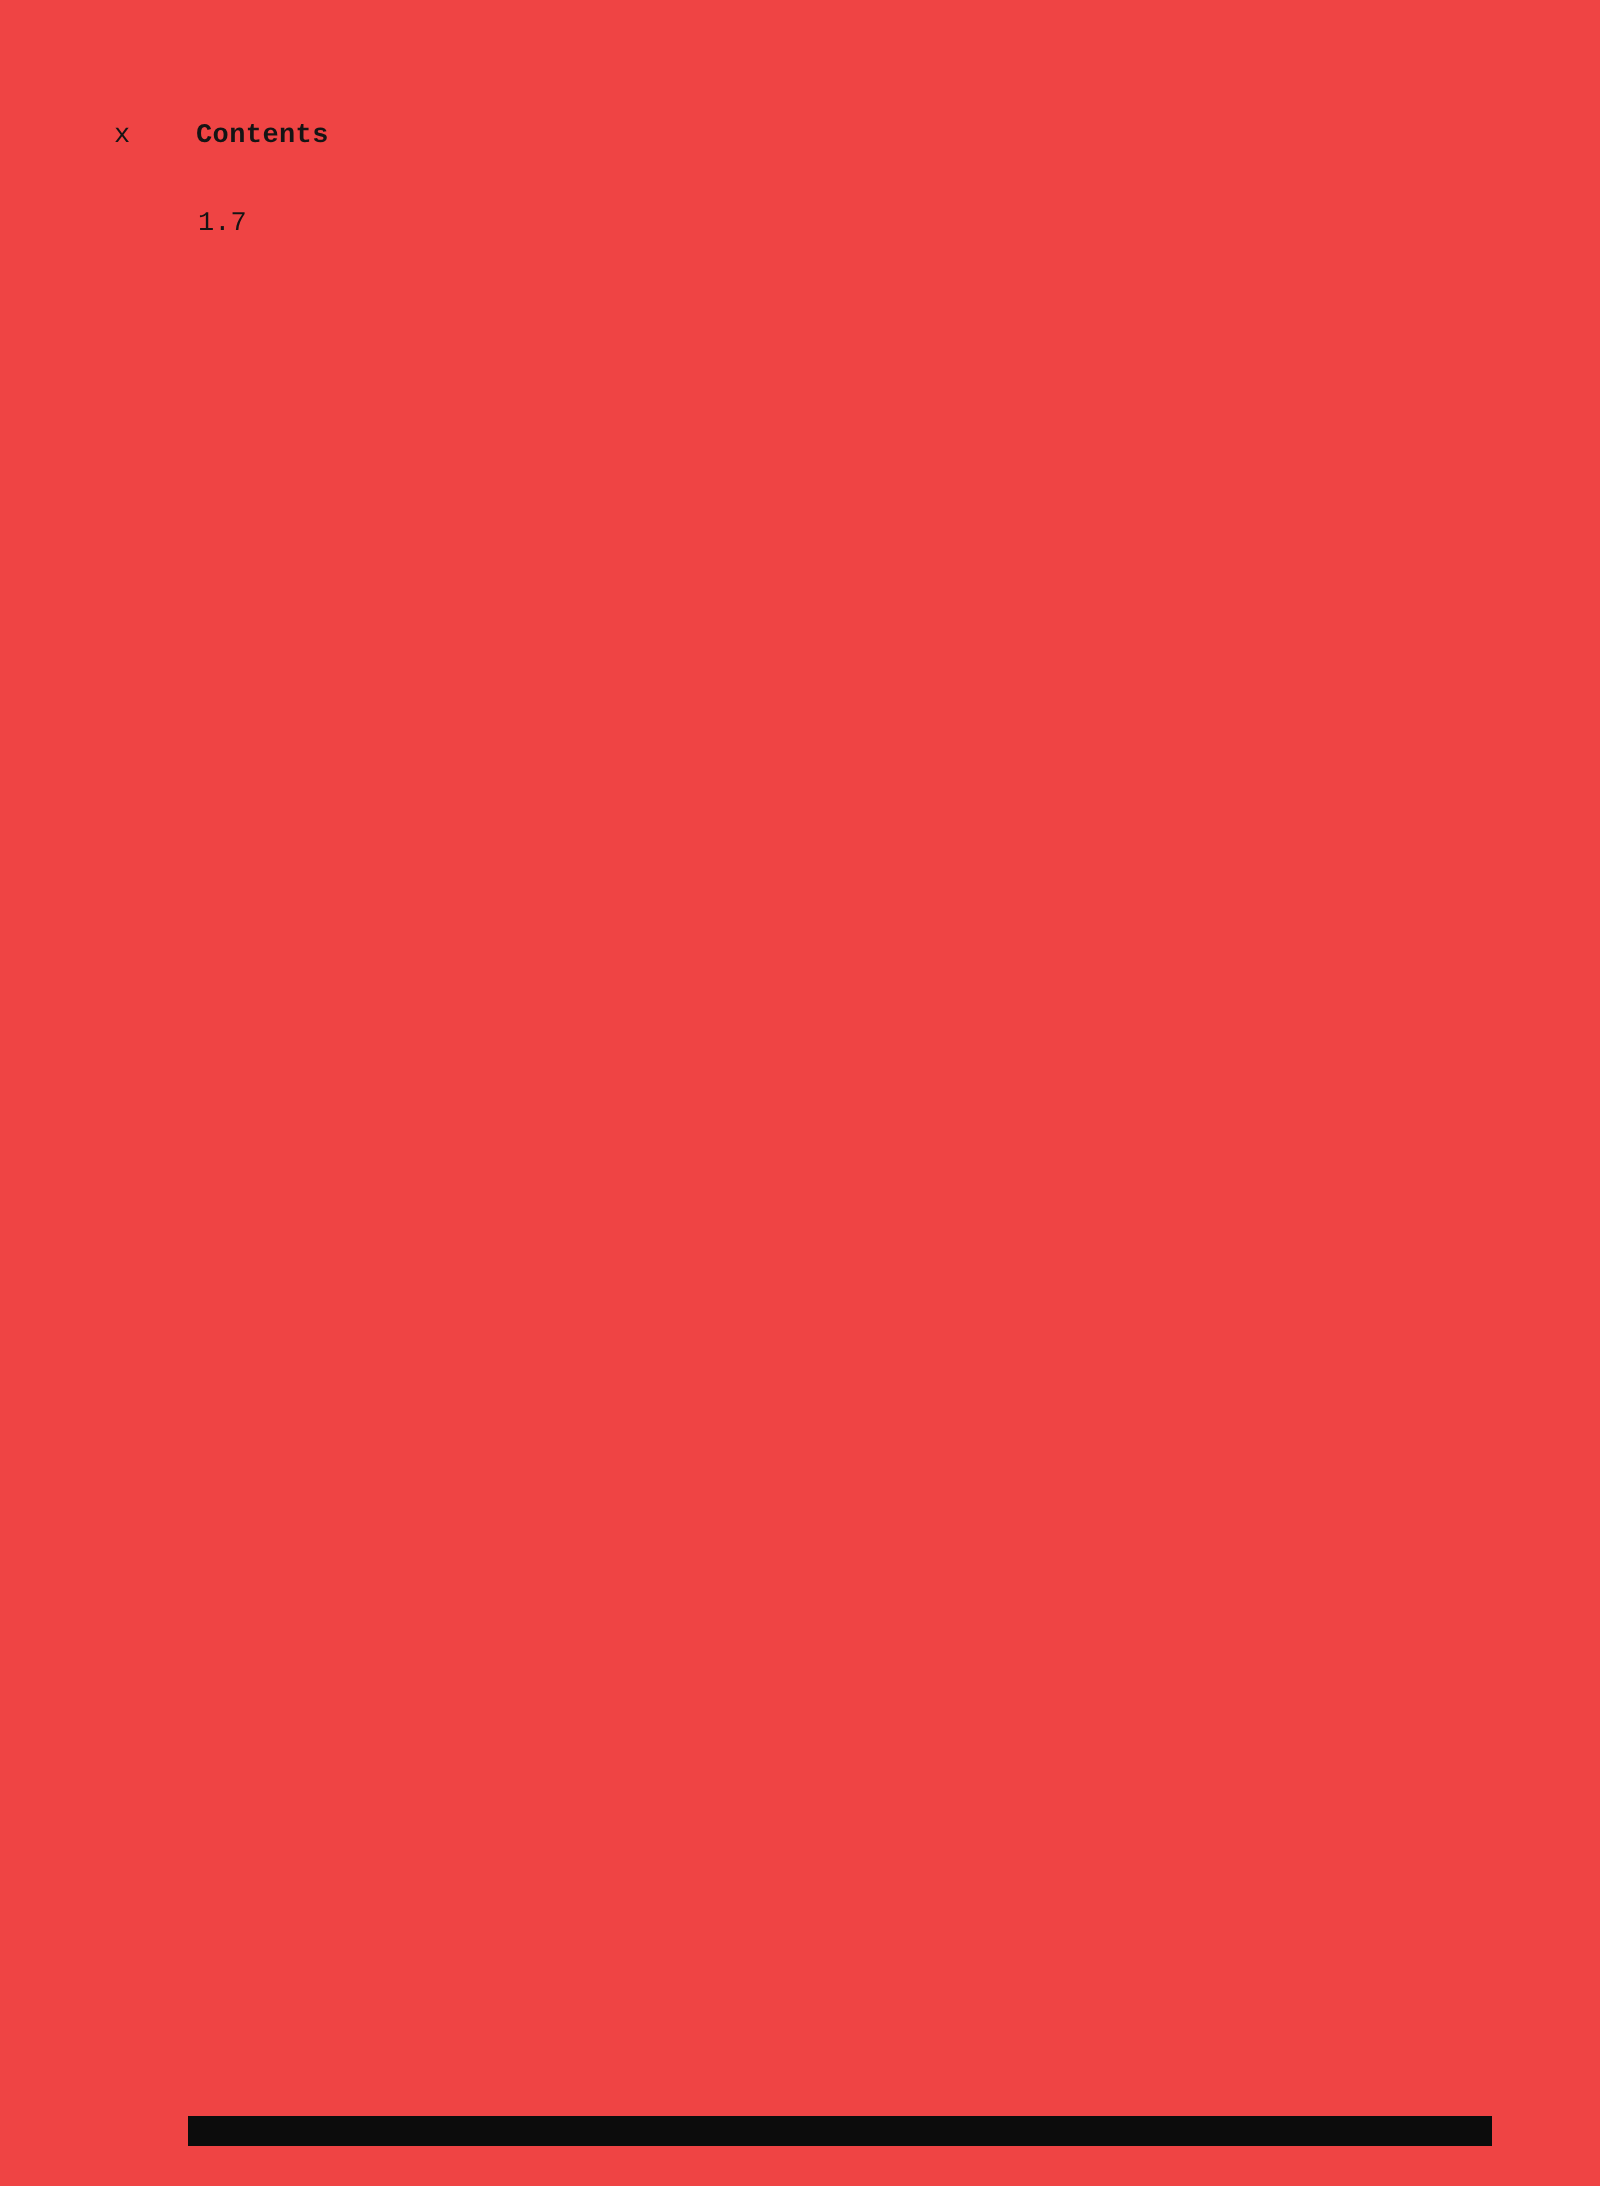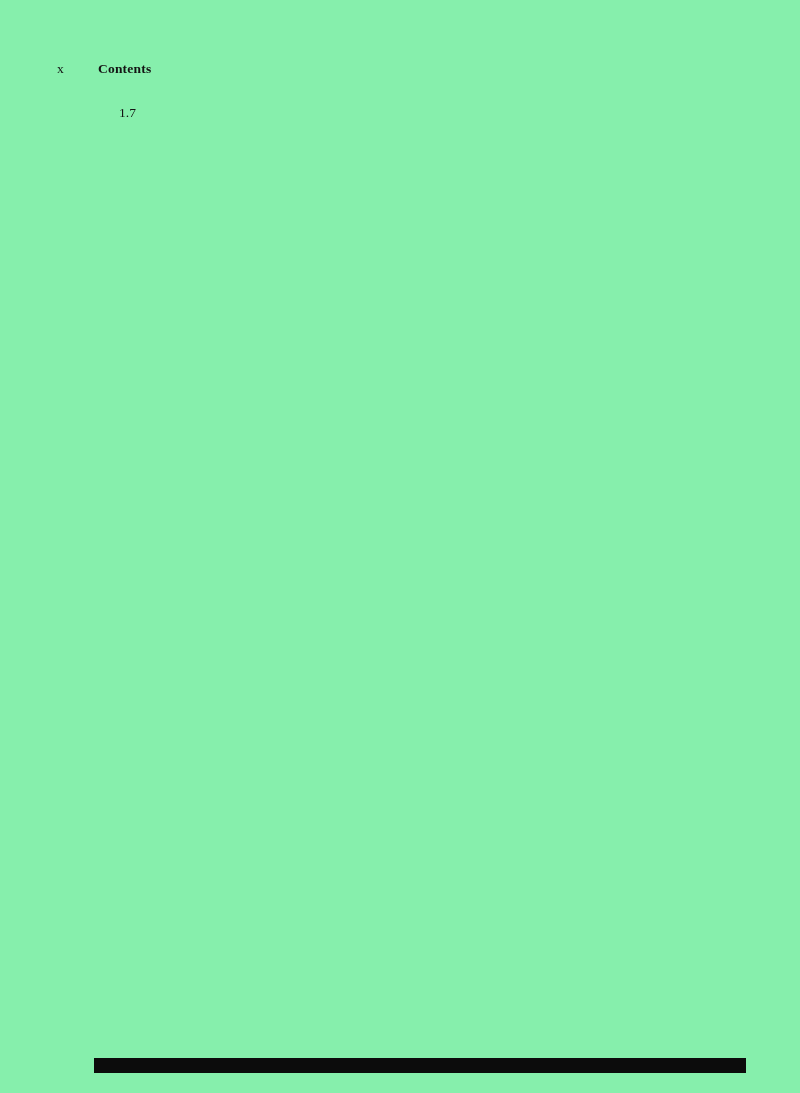--- a/index.html
+++ b/index.html
@@ -4,23 +4,23 @@
 <style>
   html, body {
     margin: 0;
     padding: 0;
     background: #ffffff;
   }
   .page {
     position: relative;
     width: 800px;
     height: 1093px;
-    background: #86efac;
+    background: #ef4444;
     overflow: hidden;
-    font-family: Liberation Serif, serif;
+    font-family: Liberation Mono, monospace;
     color: #141414;
   }
   
   .header {
     margin: 60px 0 0 57px;
     font-size: 13.5px;
     line-height: 17px;
   }
   .header .pn {
     display: inline-block;
@@ -41,21 +41,21 @@
     display: flex;
     align-items: baseline;
     padding-right: 28px;
   }
   .entry {
     font-size: 13.5px;
     line-height: 18.3px;
     white-space: nowrap;
   }
   .entry .num { flex: none; }
-  .l1 .num { margin-left: 62px; width: 78px; }
+  .l1 .num { margin-left: 42px; width: 78px; }
   .entry .title { flex: 1 1 auto; overflow: hidden; }
   .entry .page {
     flex: none;
     font-style: italic;
     text-align: right;
     min-width: 24px;
   }
   
   .bottom-bar {
     position: absolute;

